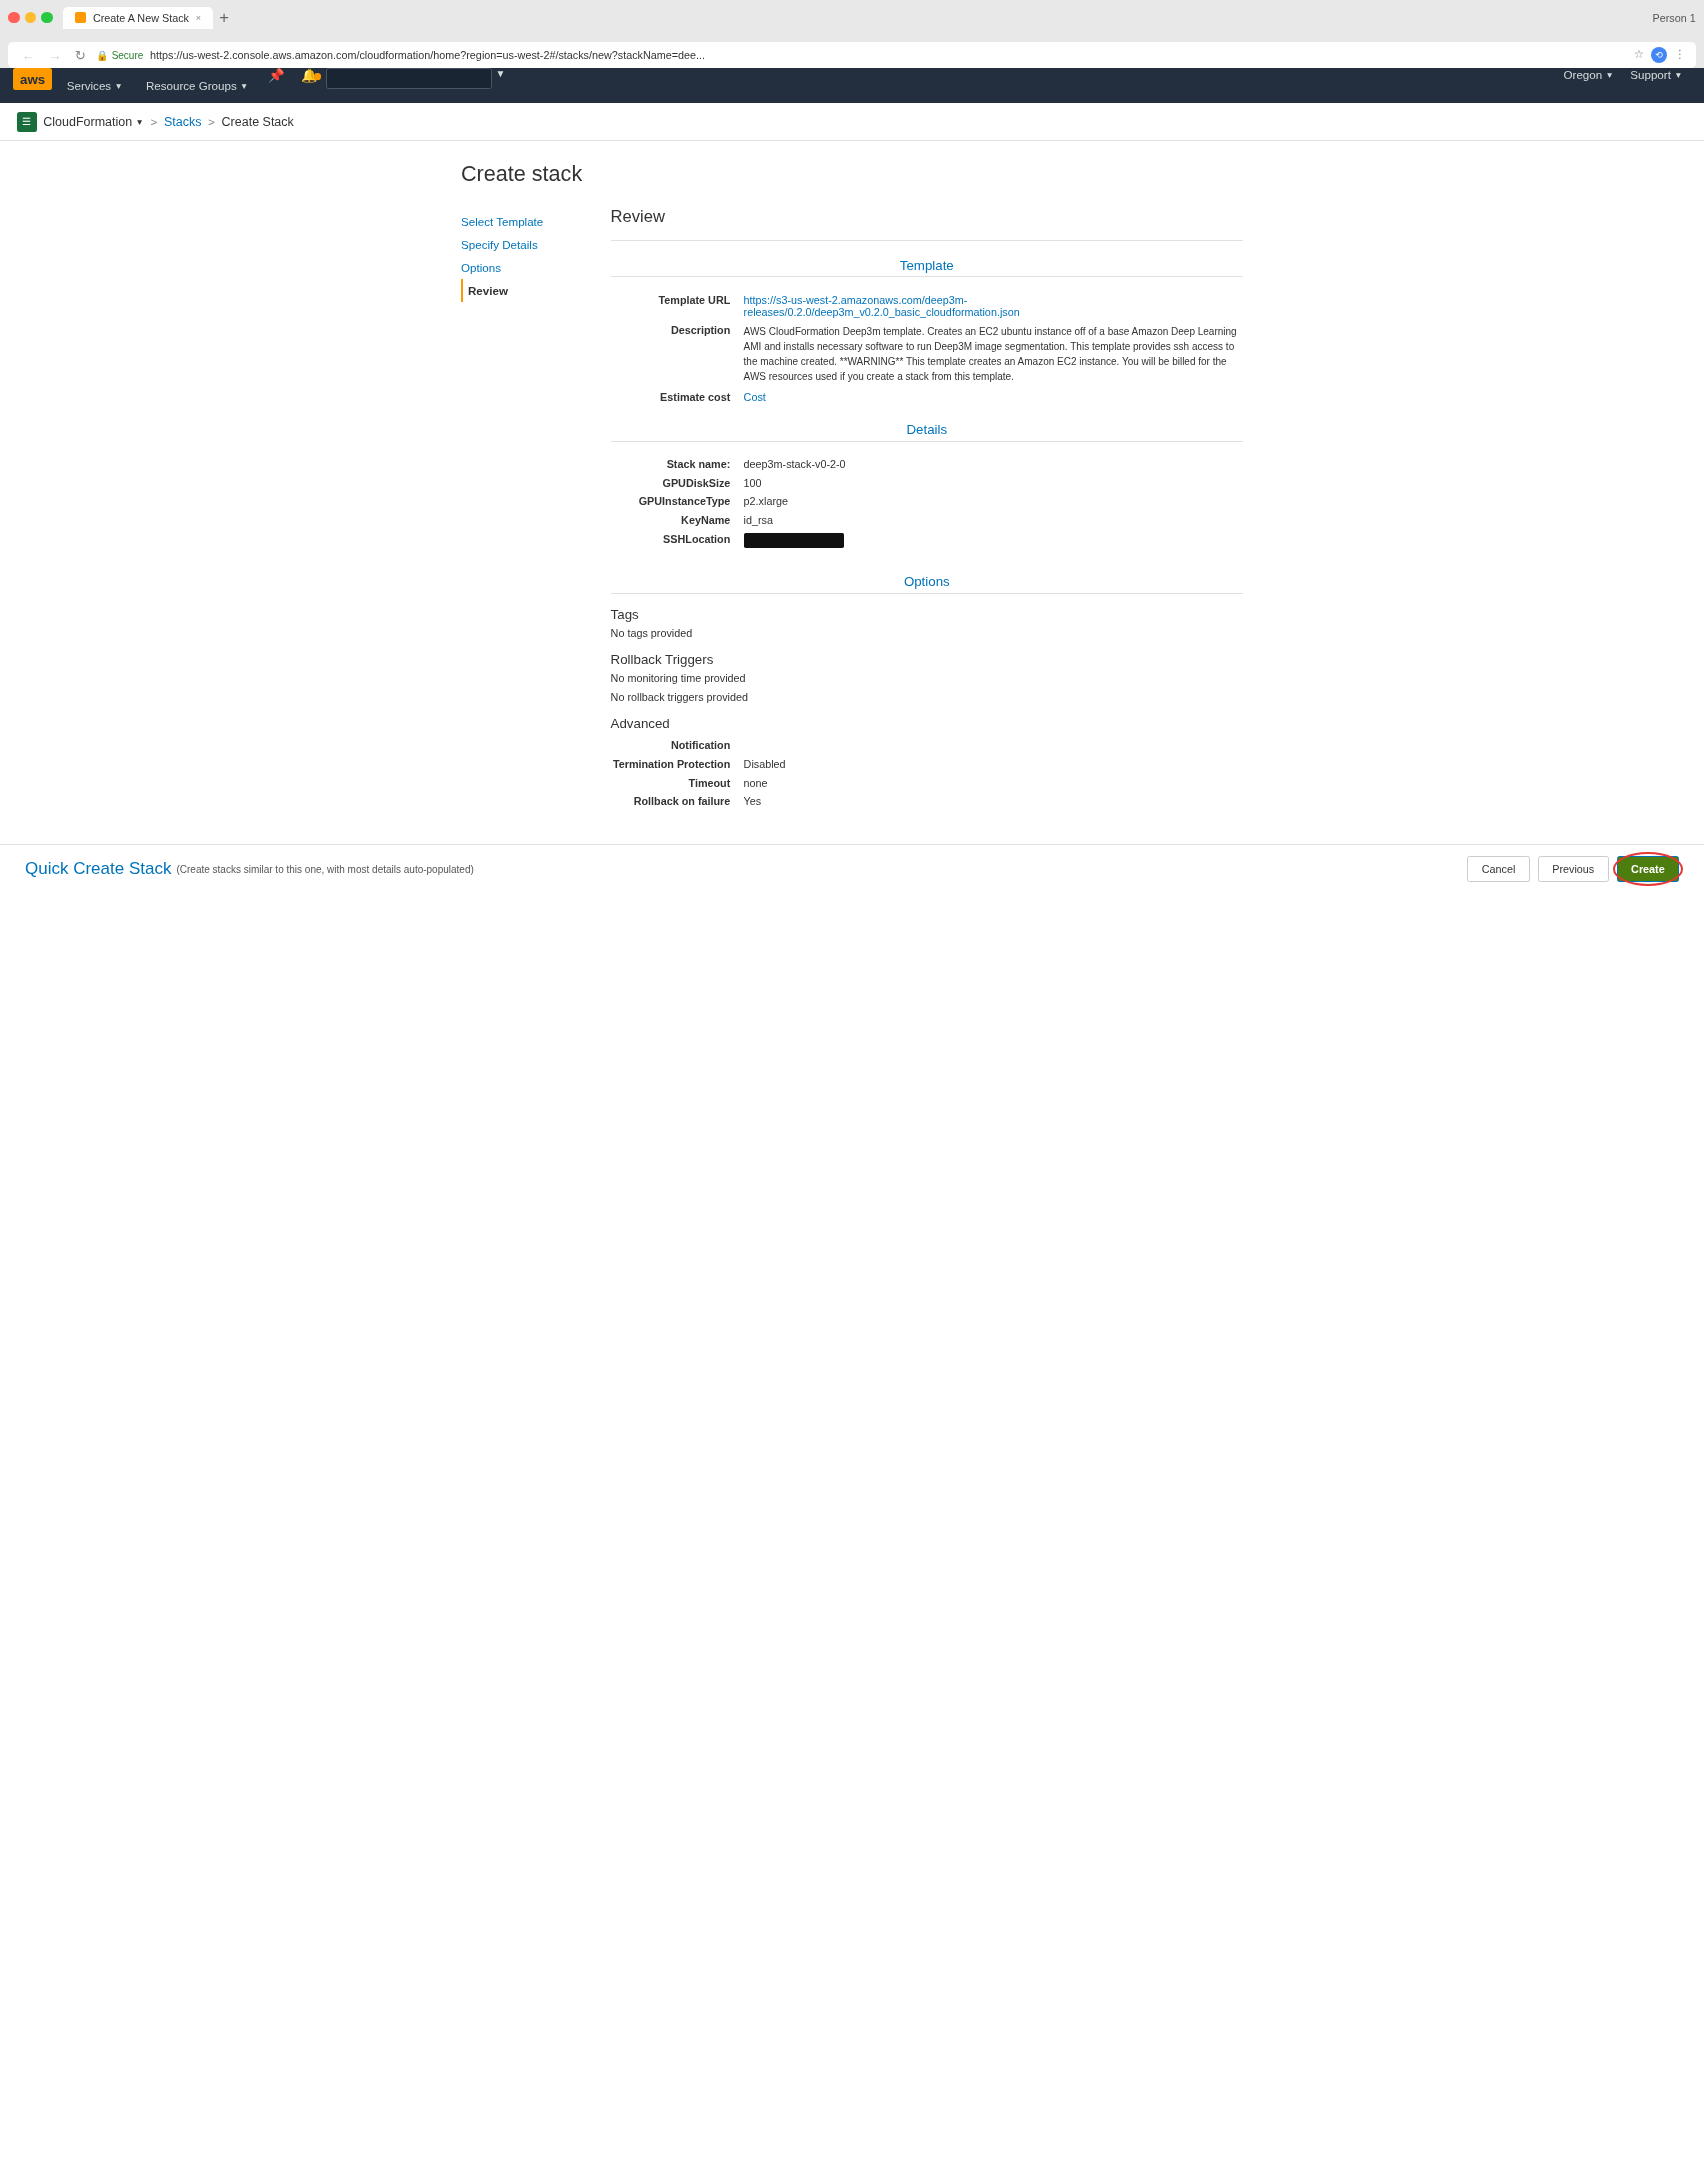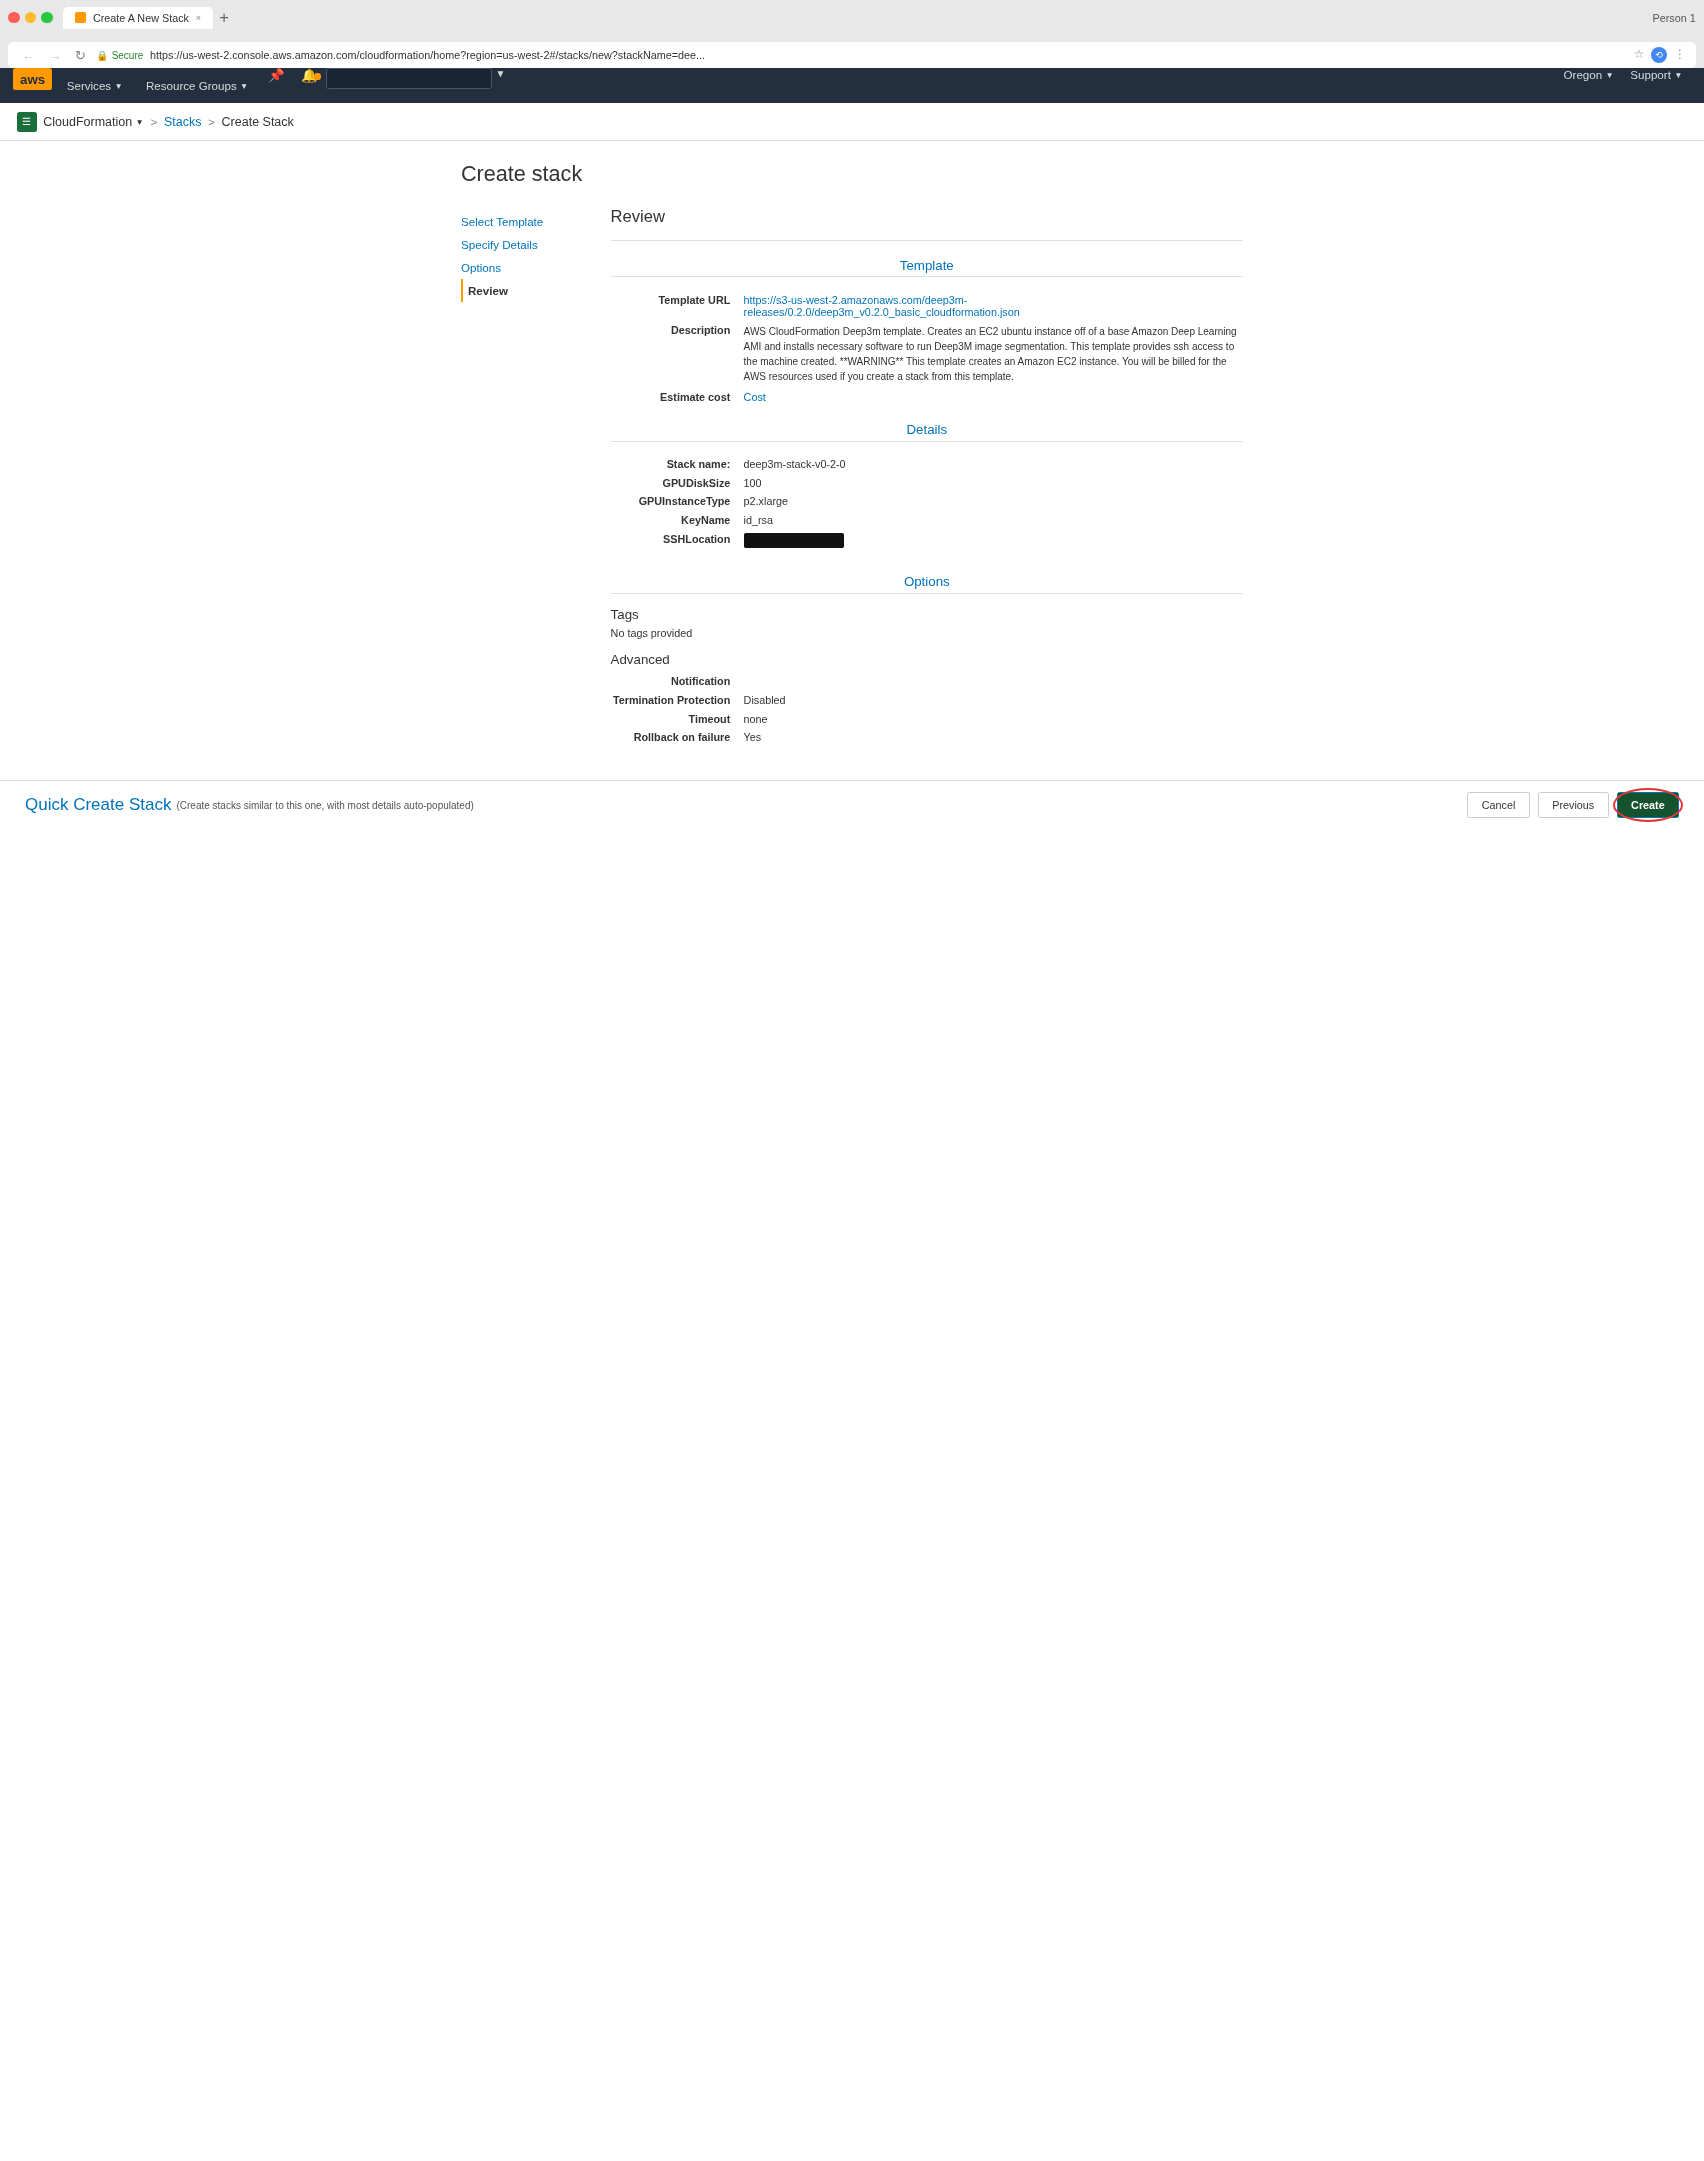--- a/index.html
+++ b/index.html
@@ -83,21 +83,21 @@
     .subsection-title { font-size: 13.3px; font-weight: 500; color: #333; margin-bottom: 5px; margin-top: 6.7px; }
     .subsection-text { font-size: 10.8px; color: #333; margin-bottom: 6.7px; }
 
     
     .bottom-bar { background: white; border-top: 0.8px solid #e0e0e0; padding: 11.6px 25px; display: flex; justify-content: flex-end; align-items: center; gap: 8.3px; }
     .quick-create { margin-right: auto; display: flex; align-items: center; gap: 5px; }
     .quick-create a { color: #0073bb; font-size: 17px; text-decoration: none; cursor: pointer; }
     .quick-create-desc { font-size: 10px; color: #555; }
 
     .btn { padding: 5.8px 13.3px; font-size: 10.8px; border-radius: 2.5px; cursor: pointer; border: 0.8px solid #ccc; background: white; color: #333; }
-    .btn-primary { background: #14532d; color: white; border-color: #0073bb; font-weight: 600; }
+    .btn-primary { background: #4d7c0f; color: white; border-color: #0073bb; font-weight: 600; }
 
     .create-btn-wrapper { position: relative; display: inline-block; }
     .create-ring { position: absolute; top: -4.2px; left: -4.2px; right: -4.2px; bottom: -4.2px; border: 2.5px solid #e53935; border-radius: 50%; pointer-events: none; }
 
     .options-section { margin-bottom: 13.3px; }
   </style>
 </head>
 <body>
 
 <div class="browser-chrome">
@@ -257,20 +257,25 @@
 
         <div style="margin-top: 23px;">
           <h3 class="section-heading">Options</h3>
           <hr class="section-heading-divider">
 
           <div class="options-section">
             <div class="subsection-title">Tags</div>
             <div class="subsection-text">No tags provided</div>
           </div>
 
+          <div class="options-section">
+            <div class="subsection-title">Rollback Triggers</div>
+            <div class="subsection-text">No monitoring time provided</div>
+            <div class="subsection-text">No rollback triggers provided</div>
+          </div>
 
           <div class="options-section">
             <div class="subsection-title">Advanced</div>
             <table class="field-table">
               <tbody>
                   <tr class="field-row">
                 <td class="field-label">Notification</td>
                 <td class="field-value"></td>
               </tr>
               <tr class="field-row">

